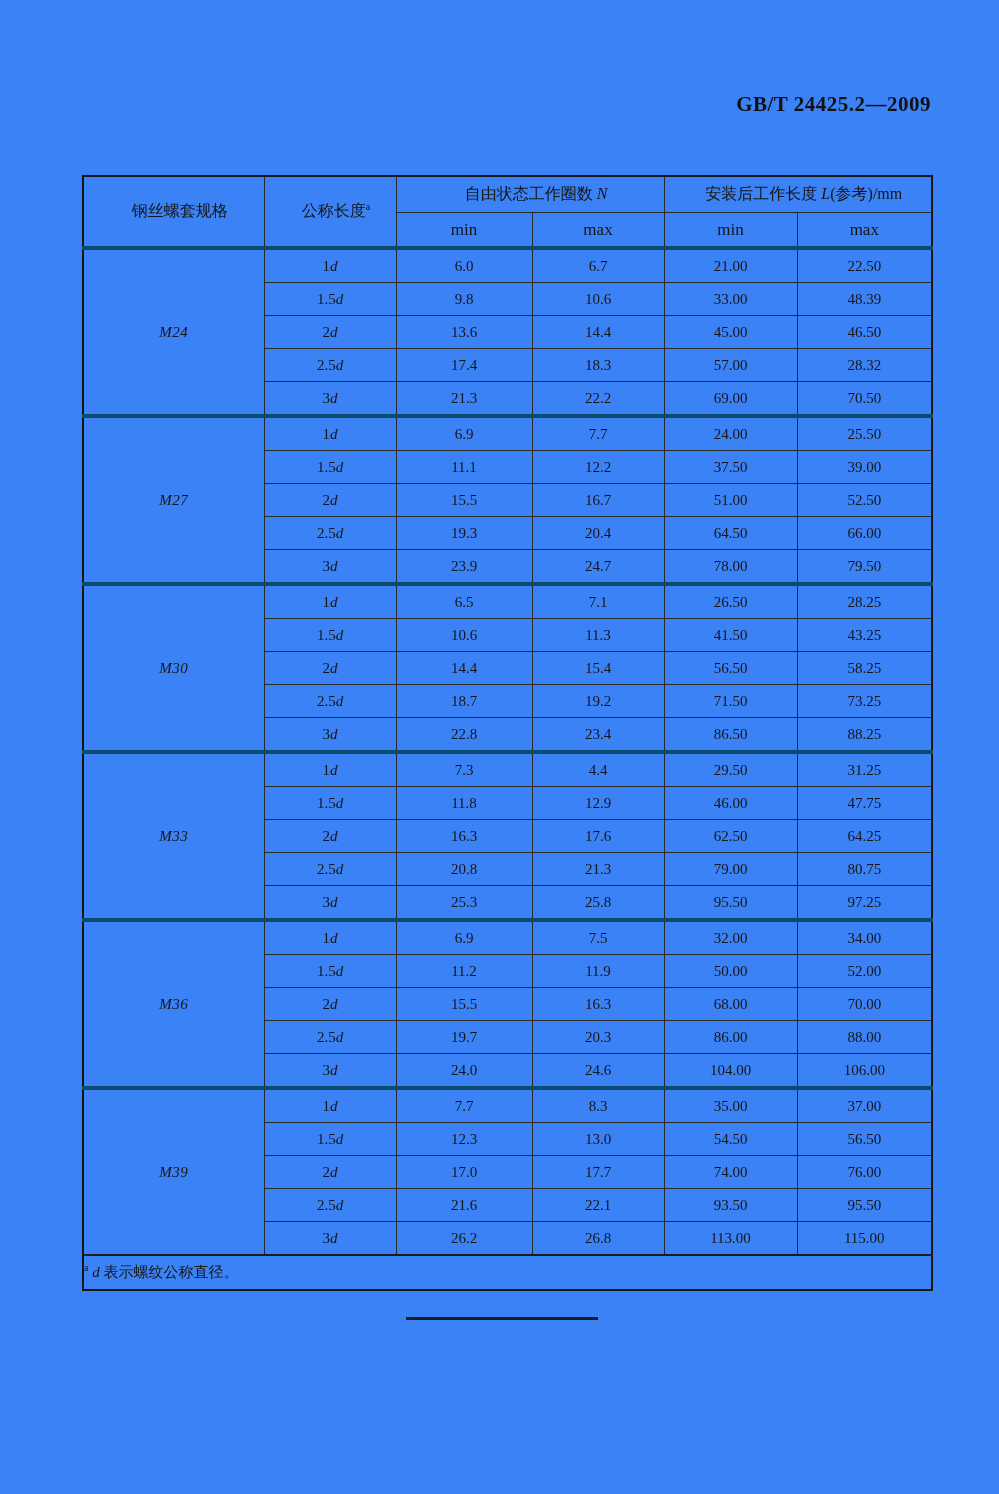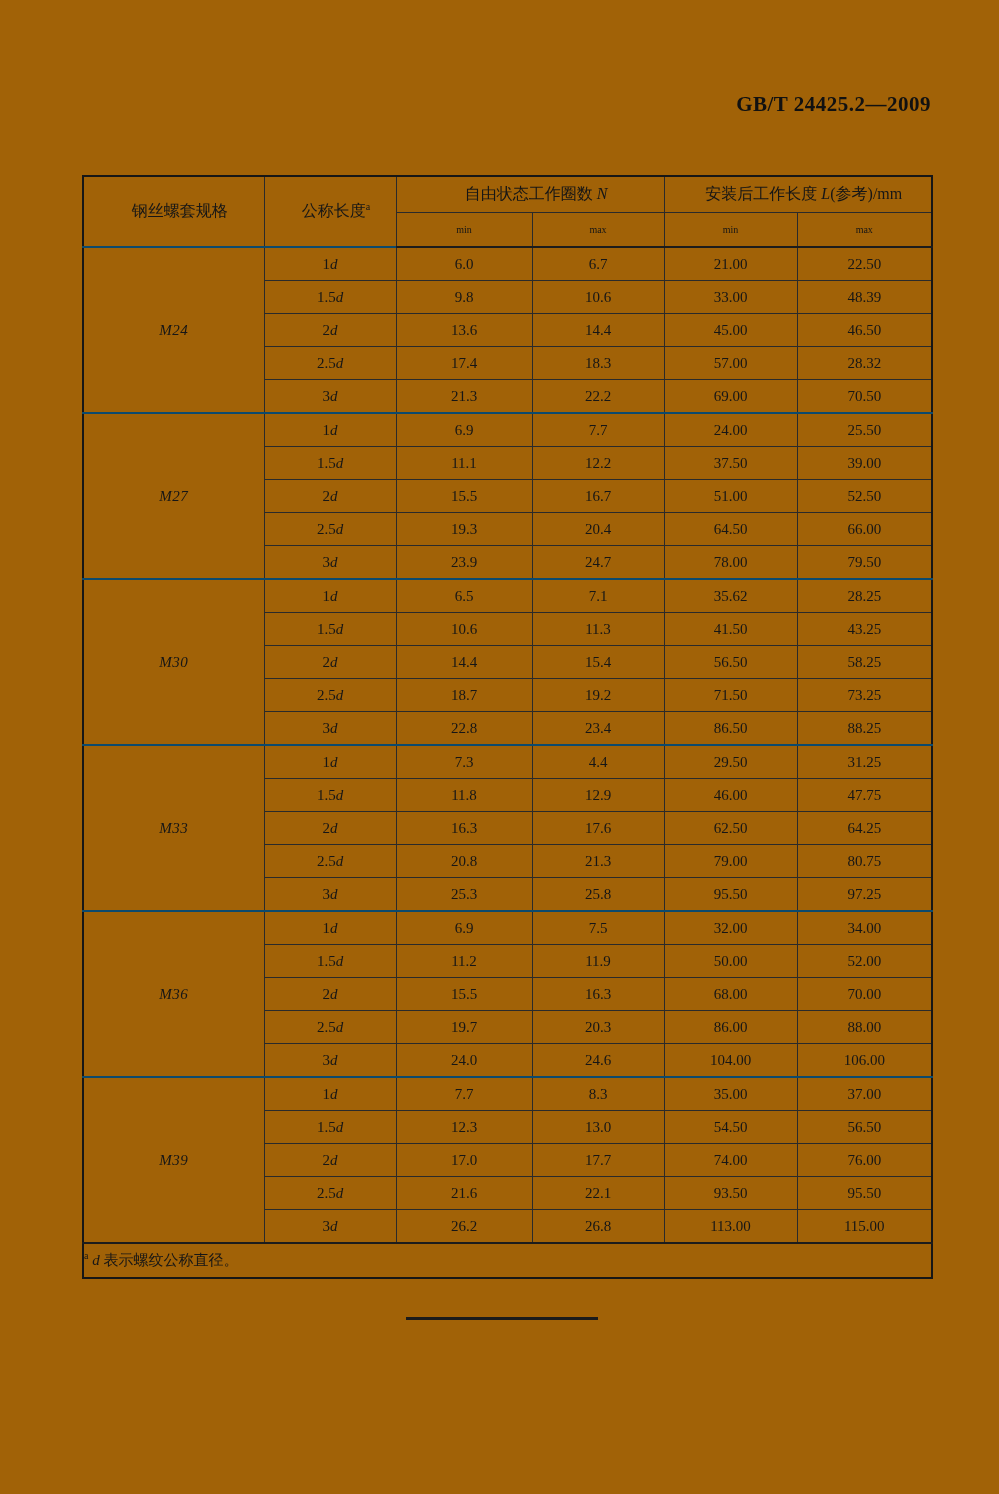--- a/index.html
+++ b/index.html
@@ -4,21 +4,21 @@
 <style>
   html, body {
     margin: 0;
     padding: 0;
     background: #ffffff;
   }
   .page {
     position: relative;
     width: 999px;
     height: 1494px;
-    background: #a16207;
+    background: #3b82f6;
     font-family: "Liberation Serif", "DejaVu Serif", serif;
     color: #1a1a1a;
     overflow: hidden;
   }
   .doc-number {
     position: absolute;
     top: 92px;
     left: 82px;
     width: 849px;
     text-align: right;
@@ -60,33 +60,33 @@
   thead th {
     font-weight: normal;
     font-size: 16px;
   }
   thead tr.group-row th {
     height: 35px;
     padding-left: 12px;
   }
   thead tr.minmax-row th {
     height: 33px;
-    font-size: 10px;
+    font-size: 17px;
   }
   thead tr.minmax-row th {
     border-bottom: 2px solid #1c1c1c;
   }
   th.span-col {
     border-bottom: 1px solid #2a2a2a;
   }
   tbody td {
     height: 32px;
   }
   tbody tr.group-start td {
-    border-top: 2px solid #0c4a6e;
+    border-top: 4px solid #0c4a6e;
   }
   td.spec-cell {
     font-size: 15px;
     letter-spacing: 0.5px;
     font-style: italic;
   }
   i {
     font-style: italic;
     font-family: "Liberation Serif", "DejaVu Serif", serif;
   }
@@ -212,21 +212,21 @@
           <td>23.9</td>
           <td>24.7</td>
           <td>78.00</td>
           <td>79.50</td>
         </tr>
         <tr class="group-start">
           <td rowspan="5" class="spec-cell">M30</td>
           <td><span>1</span><i>d</i></td>
           <td>6.5</td>
           <td>7.1</td>
-          <td>35.62</td>
+          <td>26.50</td>
           <td>28.25</td>
         </tr>
         <tr>
           <td><span>1.5</span><i>d</i></td>
           <td>10.6</td>
           <td>11.3</td>
           <td>41.50</td>
           <td>43.25</td>
         </tr>
         <tr>

